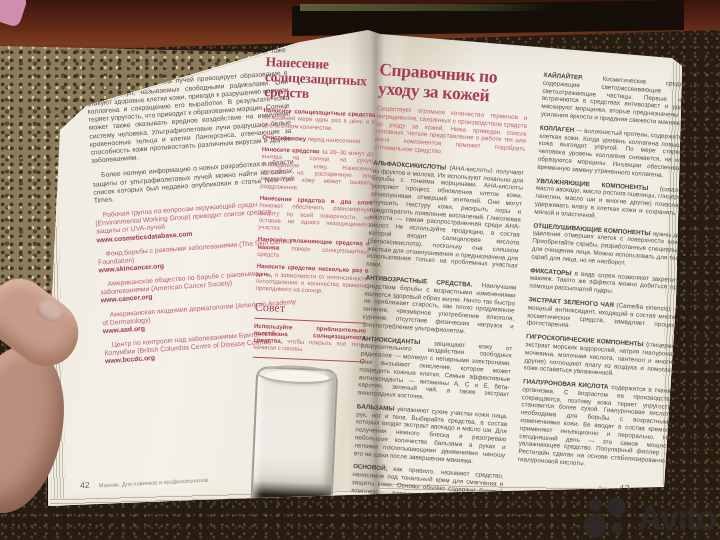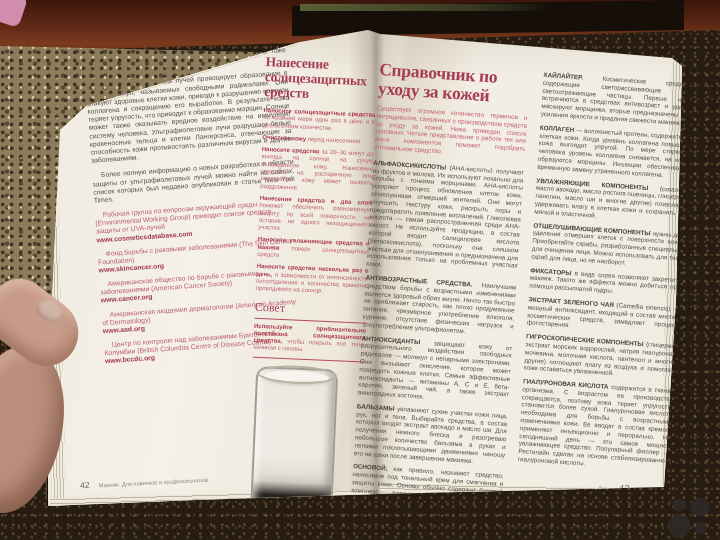--- a/index.html
+++ b/index.html
@@ -199,14 +199,15 @@
   <div class="thumb"></div>
   <div class="thumb-nail"></div>
 
   <div class="watermark">
     <svg width="50" height="44" viewBox="0 0 50 44">
       <circle cx="13" cy="9" r="6.5" fill="#2e2a27"></circle>
       <circle cx="34" cy="11" r="9.5" fill="#2e2a27"></circle>
       <circle cx="13" cy="30" r="11.5" fill="#2e2a27"></circle>
       <circle cx="35" cy="32" r="6" fill="#2e2a27"></circle>
     </svg>
+    <span class="wm-text">Avito</span>
   </div>
 </div>
 
 </body></html>

